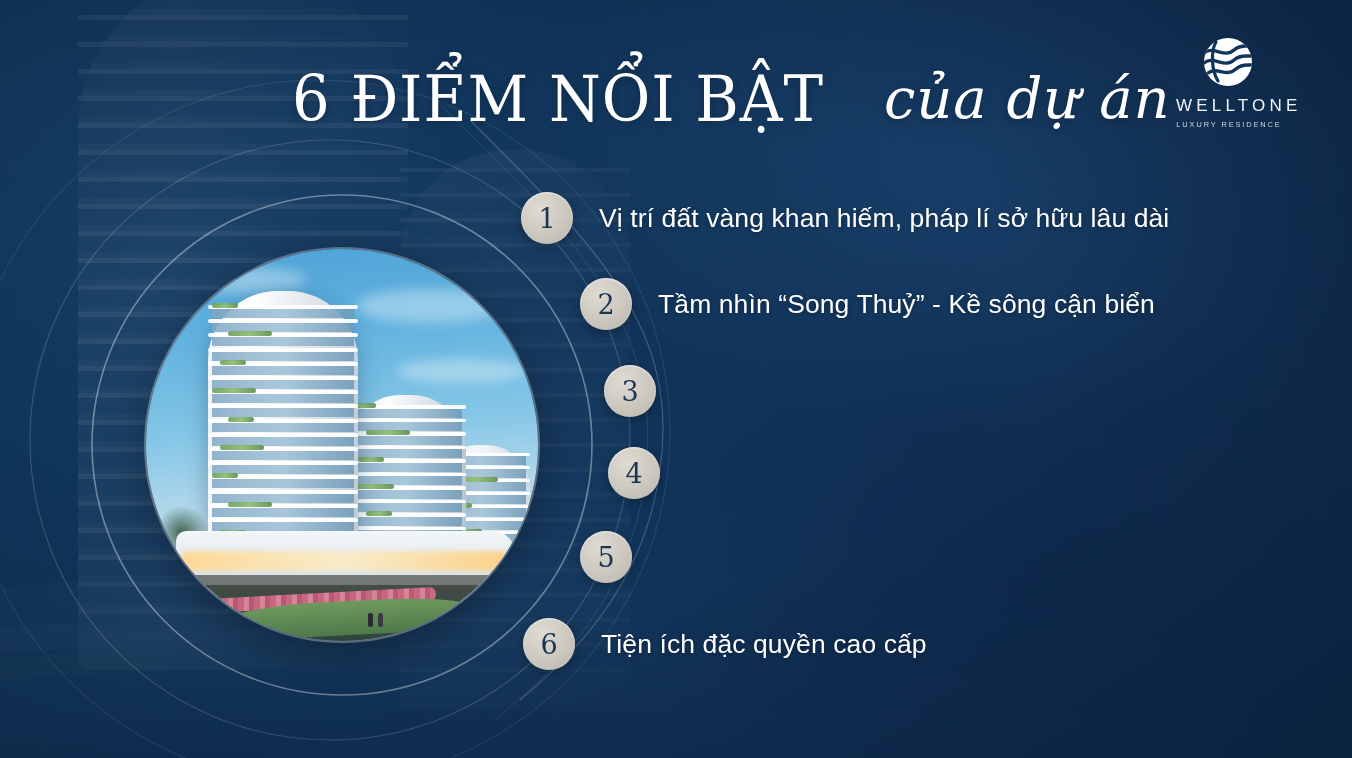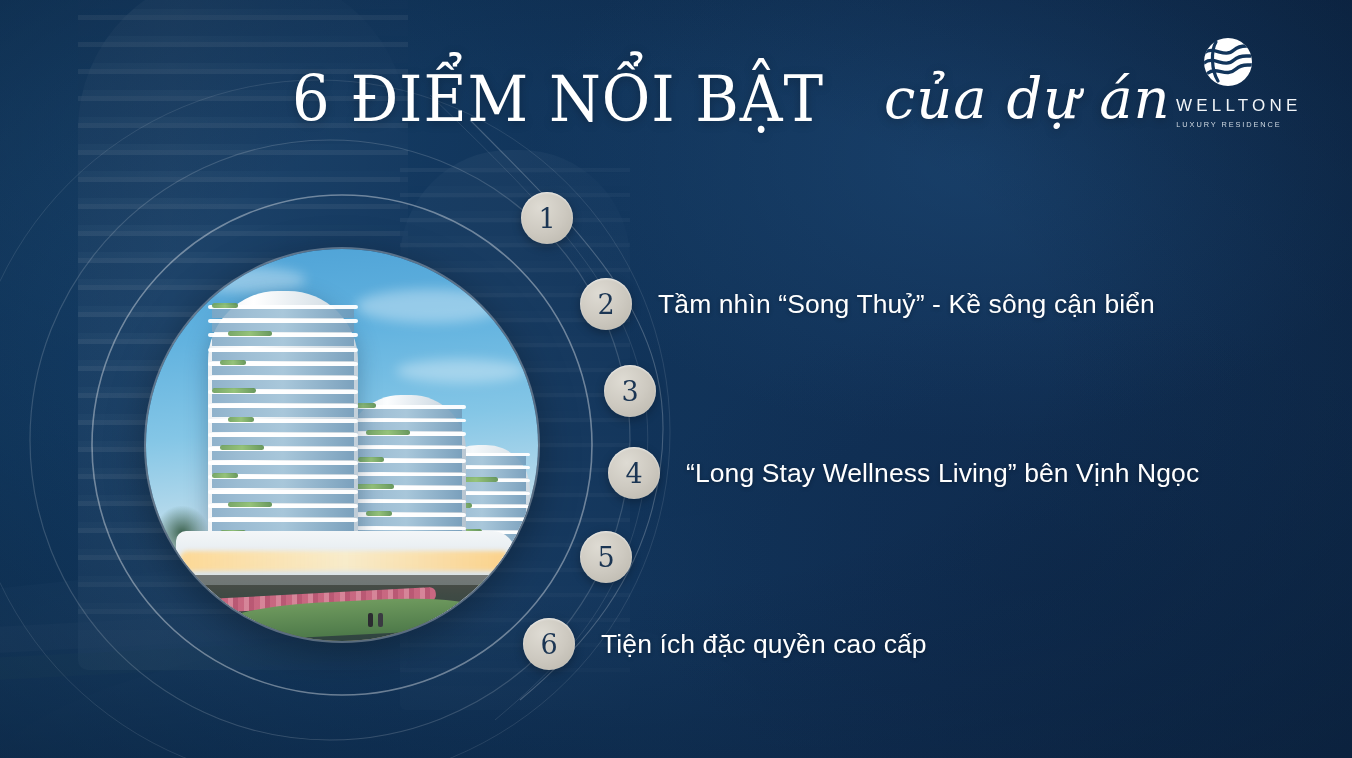--- a/index.html
+++ b/index.html
@@ -438,34 +438,34 @@
         </g>
         <path d="M14 6 C 9 14, 9 34, 16 45" fill="none" stroke="#12355b" stroke-width="3.2" stroke-linecap="round"></path>
       </svg>
     </div>
     <div class="logo-name">WELLTONE</div>
     <div class="logo-sub">LUXURY RESIDENCE</div>
   </div>
 
   <div class="item" style="left:521px;top:192px;">
     <div class="num">1</div>
+    <div class="txt">Vị trí đất vàng khan hiếm, pháp lí sở hữu lâu dài</div>
   </div>
 
   <div class="item" style="left:580px;top:278px;">
     <div class="num">2</div>
     <div class="txt">Tầm nhìn “Song Thuỷ” - Kề sông cận biển</div>
   </div>
 
   <div class="item" style="left:604px;top:365px;">
     <div class="num">3</div>
   </div>
 
   <div class="item" style="left:608px;top:447px;">
     <div class="num">4</div>
-    <div class="txt">“Long Stay Wellness Living” bên Vịnh Ngọc</div>
   </div>
 
   <div class="item" style="left:580px;top:531px;">
     <div class="num">5</div>
   </div>
 
   <div class="item" style="left:523px;top:618px;">
     <div class="num">6</div>
     <div class="txt">Tiện ích đặc quyền cao cấp</div>
   </div>

